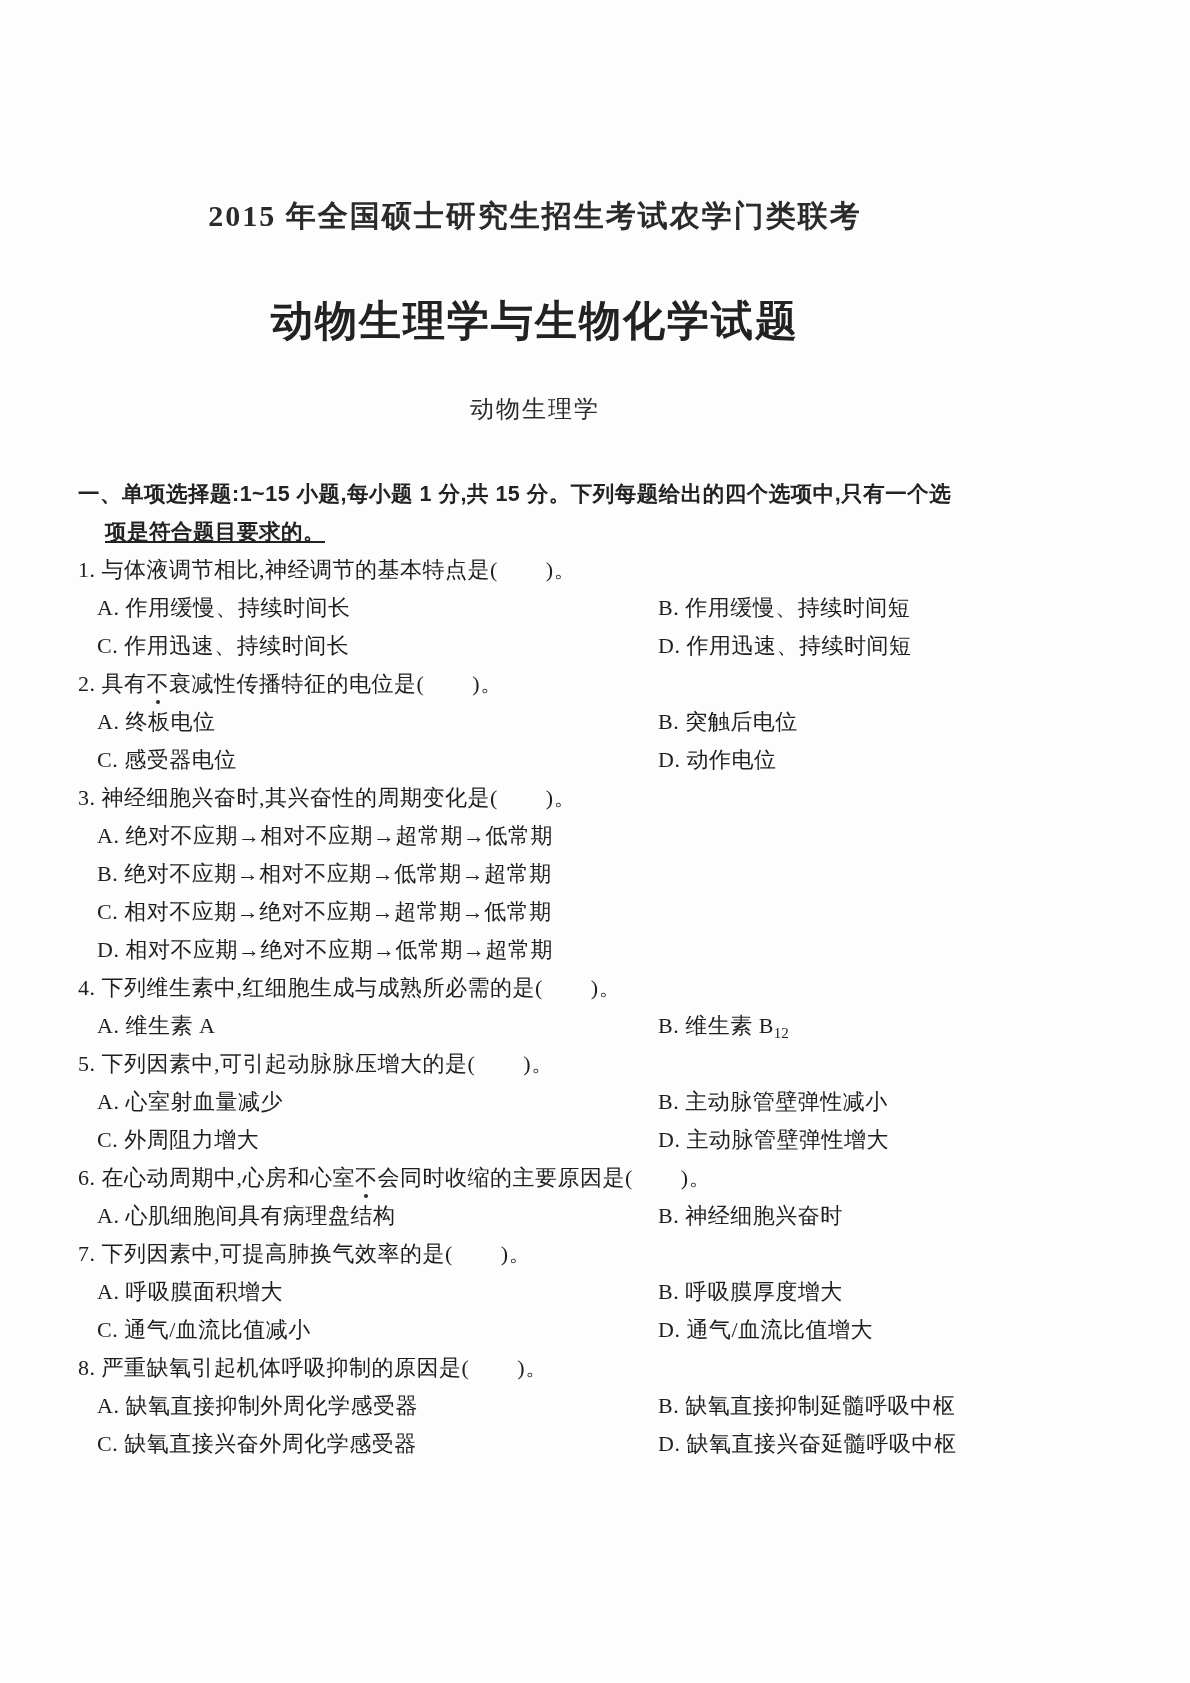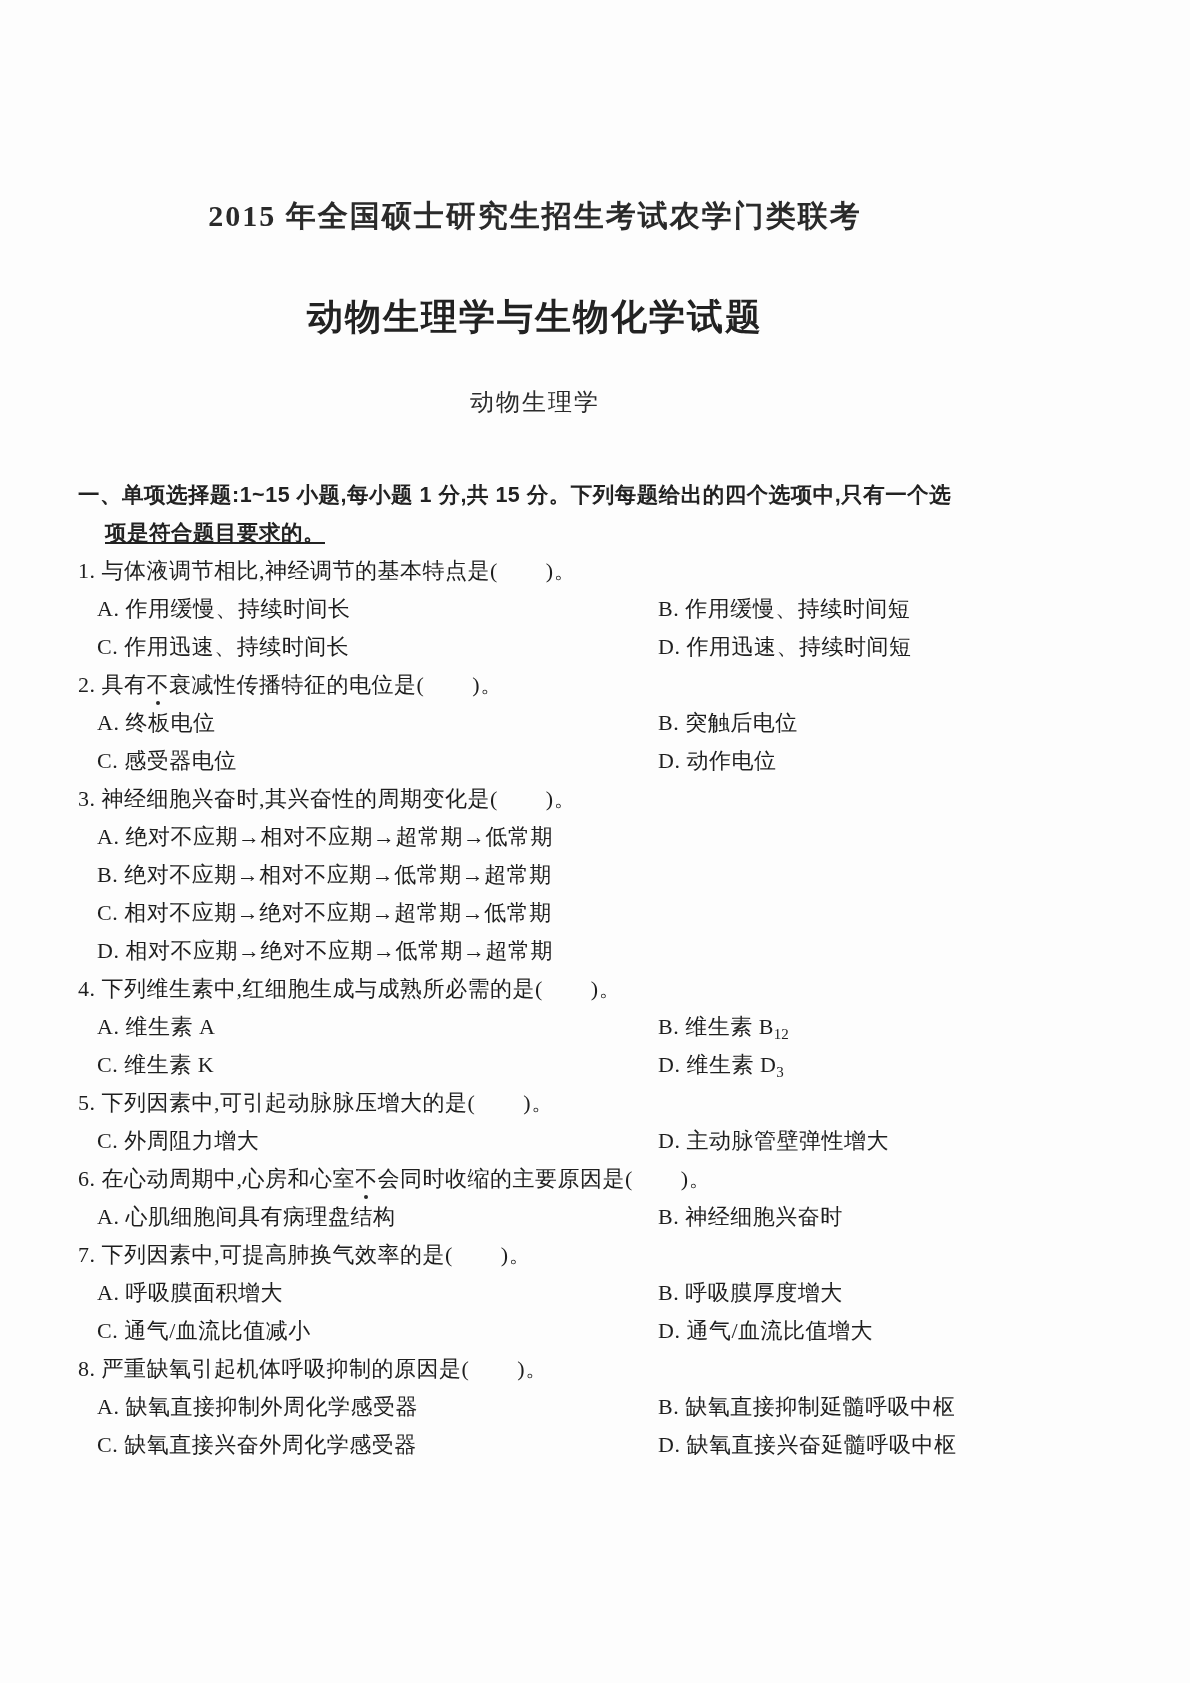--- a/index.html
+++ b/index.html
@@ -9,31 +9,31 @@
     background:#fdfdfd;color:#1e1e1e;
   }
   .head{padding-top:196px;text-align:center;padding-right:120px;}
   .title{
     font-family:"Liberation Serif","DejaVu Serif",serif;
     font-size:30px;letter-spacing:2px;font-weight:600;color:#2a2a2a;
   }
   .subtitle{
     margin-top:56px;
     font-family:"Liberation Sans","DejaVu Sans",sans-serif;
-    font-weight:bold;font-size:36px;letter-spacing:2px;color:#222;
+    font-weight:bold;font-size:42px;letter-spacing:2px;color:#222;
   }
   .section-head{
     margin-top:44px;
     font-family:"Liberation Sans","DejaVu Sans",sans-serif;
     font-weight:normal;font-size:24px;letter-spacing:2px;color:#2b2b2b;
   }
   .content{margin-top:50px;font-size:22px;}
   .line{position:relative;height:38px;}
   .line .t{
-    position:absolute;top:8px;line-height:38px;letter-spacing:0.5px;
+    position:absolute;top:0;line-height:38px;letter-spacing:0.5px;
     white-space:pre-wrap;
   }
   .t{white-space:pre-wrap;}
   .x78{left:78px;}
   .x97{left:97px;}
   .x105{left:105px;text-decoration:underline;}
   .col2{left:658px;}
   .ins{
     font-family:"Liberation Sans","DejaVu Sans",sans-serif;
     font-weight:bold;font-size:21.5px;letter-spacing:0.8px;color:#222;
@@ -105,27 +105,27 @@
       <span class="t x97">D. 相对不应期→绝对不应期→低常期→超常期</span>
     </div>
 
     <div class="line">
       <span class="t x78">4. 下列维生素中,红细胞生成与成熟所必需的是(        )。</span>
     </div>
     <div class="line">
       <span class="t x97">A. 维生素 A</span>
       <span class="t col2"><span>B. 维生素 B</span><sub class="sub">12</sub></span>
     </div>
-    <div class="line">
-      <span class="t x97">C. 维生素 K</span>
-      <span class="t col2"><span>D. 维生素 D</span><sub class="sub">3</sub></span>
-    </div>
 
     <div class="line">
       <span class="t x78">5. 下列因素中,可引起动脉脉压增大的是(        )。</span>
+    </div>
+    <div class="line">
+      <span class="t x97">A. 心室射血量减少</span>
+      <span class="t col2">B. 主动脉管壁弹性减小</span>
     </div>
     <div class="line">
       <span class="t x97">C. 外周阻力增大</span>
       <span class="t col2">D. 主动脉管壁弹性增大</span>
     </div>
 
     <div class="line">
       <span class="t x78"><span>6. 在心动周期中,心房和心室</span><span class="emph">不</span><span>会同时收缩的主要原因是(        )。</span></span>
     </div>
     <div class="line">

